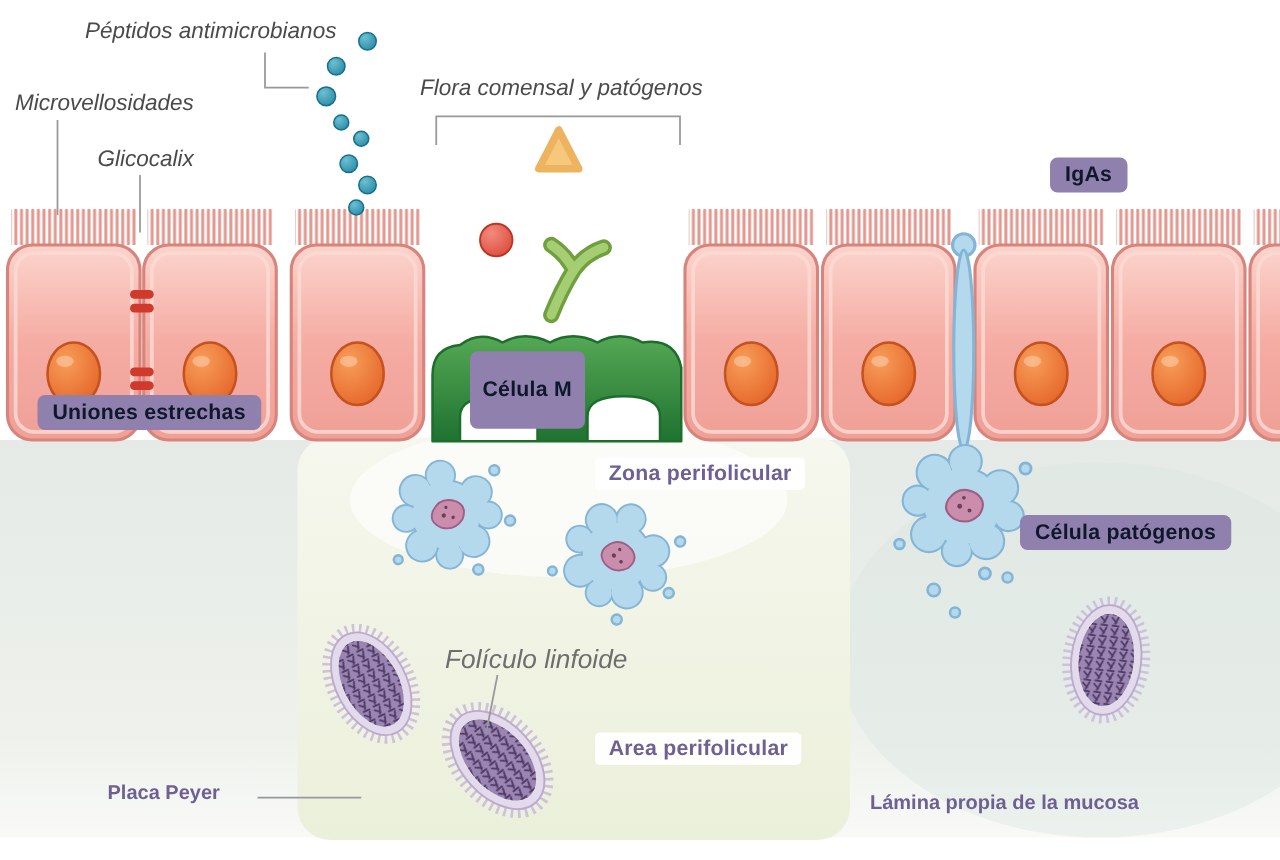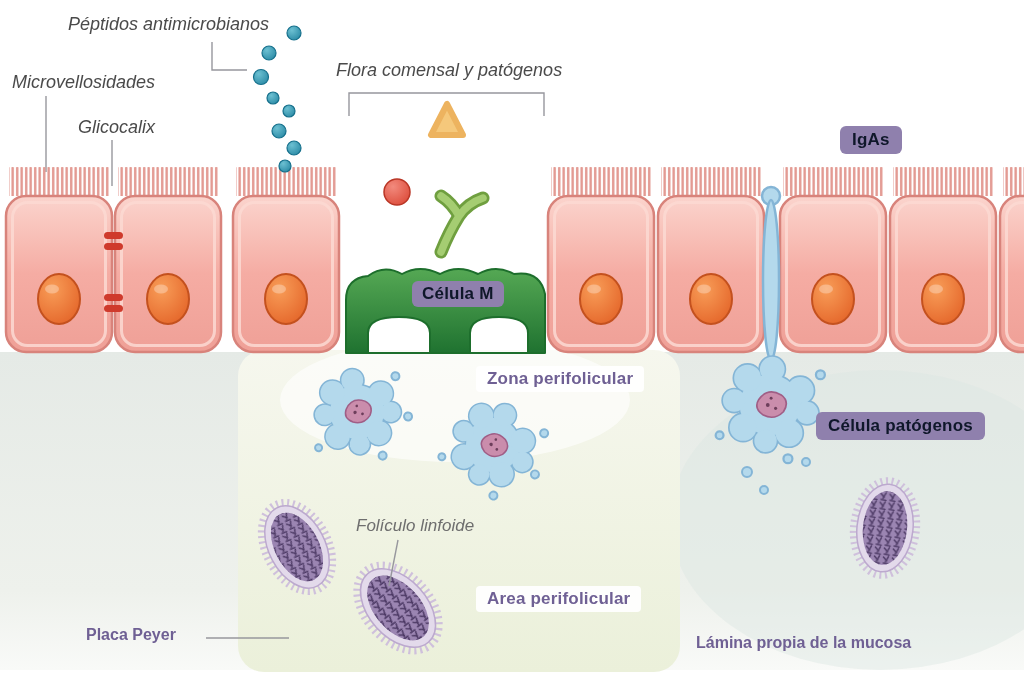--- a/index.html
+++ b/index.html
@@ -3,21 +3,21 @@
 <meta charset="utf-8">
 <style>
   html,body{margin:0;padding:0;background:#ffffff;}
   .stage{
     position:relative;width:1024px;height:688px;background:#fff;overflow:hidden;
     font-family:"Liberation Sans",sans-serif;
   }
   .stage svg{position:absolute;left:0;top:0;}
   .lbl{position:absolute;white-space:nowrap;line-height:1.15;}
   .lbl-italic{font-style:italic;font-size:18px;color:var(--label-gray,#4a4a4a);}
-  .lbl-italic.small{font-size:17px;color:#6e6e6e;text-align:right;}
+  .lbl-italic.small{font-size:21px;color:#6e6e6e;text-align:right;}
   .badge{font-weight:700;font-size:17px;padding:4px 12px;border-radius:6px;letter-spacing:.2px;}
   .badge-purple{background:var(--badge-purple,#8f80ad);color:#0f172a;}
   .badge-white{background:rgba(255,255,255,.93);color:var(--text-purple,#6f6094);border-radius:4px;padding:3px 11px;}
   .txt-purple{font-weight:700;font-size:16px;color:var(--text-purple,#6f6094);}
 </style>
 </head>
 <body>
 
 <div class="stage">
 
@@ -182,21 +182,22 @@
       <circle cx="285" cy="166" r="6" fill="url(#tealGrad)"></circle>
     </g>
   </svg>
 
   <div class="lbl lbl-italic" style="left:68px;top:14px">Péptidos antimicrobianos</div>
   <div class="lbl lbl-italic" style="left:12px;top:72px">Microvellosidades</div>
   <div class="lbl lbl-italic" style="left:78px;top:117px">Glicocalix</div>
   <div class="lbl lbl-italic" style="left:336px;top:60px">Flora comensal y patógenos</div>
 
   <div class="lbl badge badge-purple" style="left:840px;top:126px">IgAs</div>
-  <div class="lbl badge badge-purple" style="left:412px;top:281px;padding:3px 10px">Célula M</div>
+  <div class="lbl badge badge-purple" style="left:376px;top:281px;padding:21px 10px">Célula M</div>
+  <div class="lbl badge badge-purple" style="left:30px;top:316px">Uniones estrechas</div>
   <div class="lbl badge badge-white" style="left:476px;top:366px">Zona perifolicular</div>
   <div class="lbl badge badge-purple" style="left:816px;top:412px">Célula patógenos</div>
 
   <div class="lbl lbl-italic small" style="left:356px;top:516px">Folículo linfoide</div>
   <div class="lbl badge badge-white" style="left:476px;top:586px">Area perifolicular</div>
 
   <div class="lbl txt-purple" style="left:86px;top:626px">Placa Peyer</div>
   <div class="lbl txt-purple" style="left:696px;top:634px">Lámina propia de la mucosa</div>
 
 </div>

